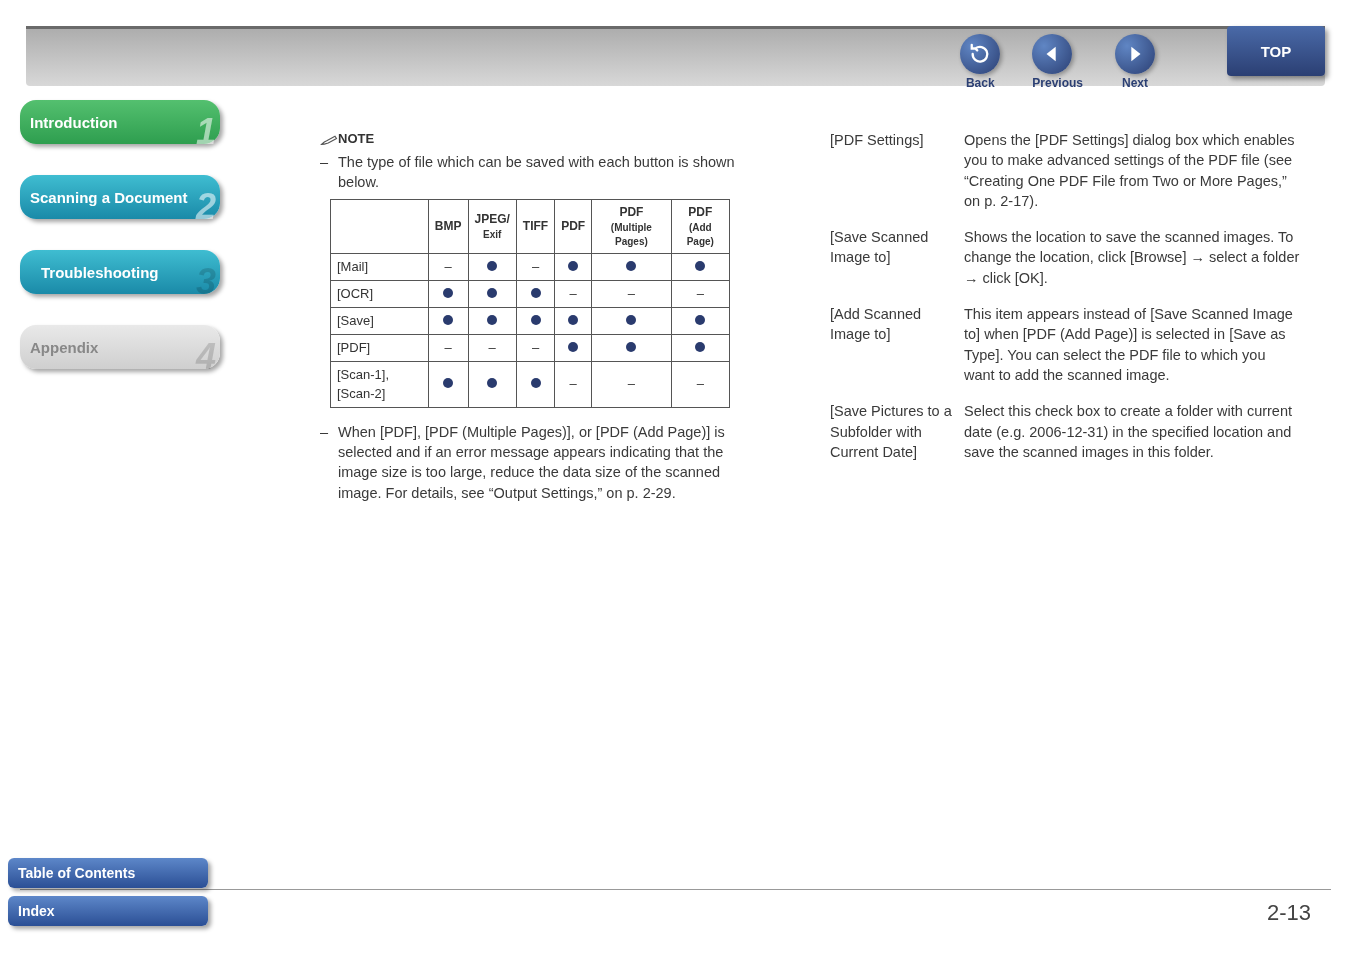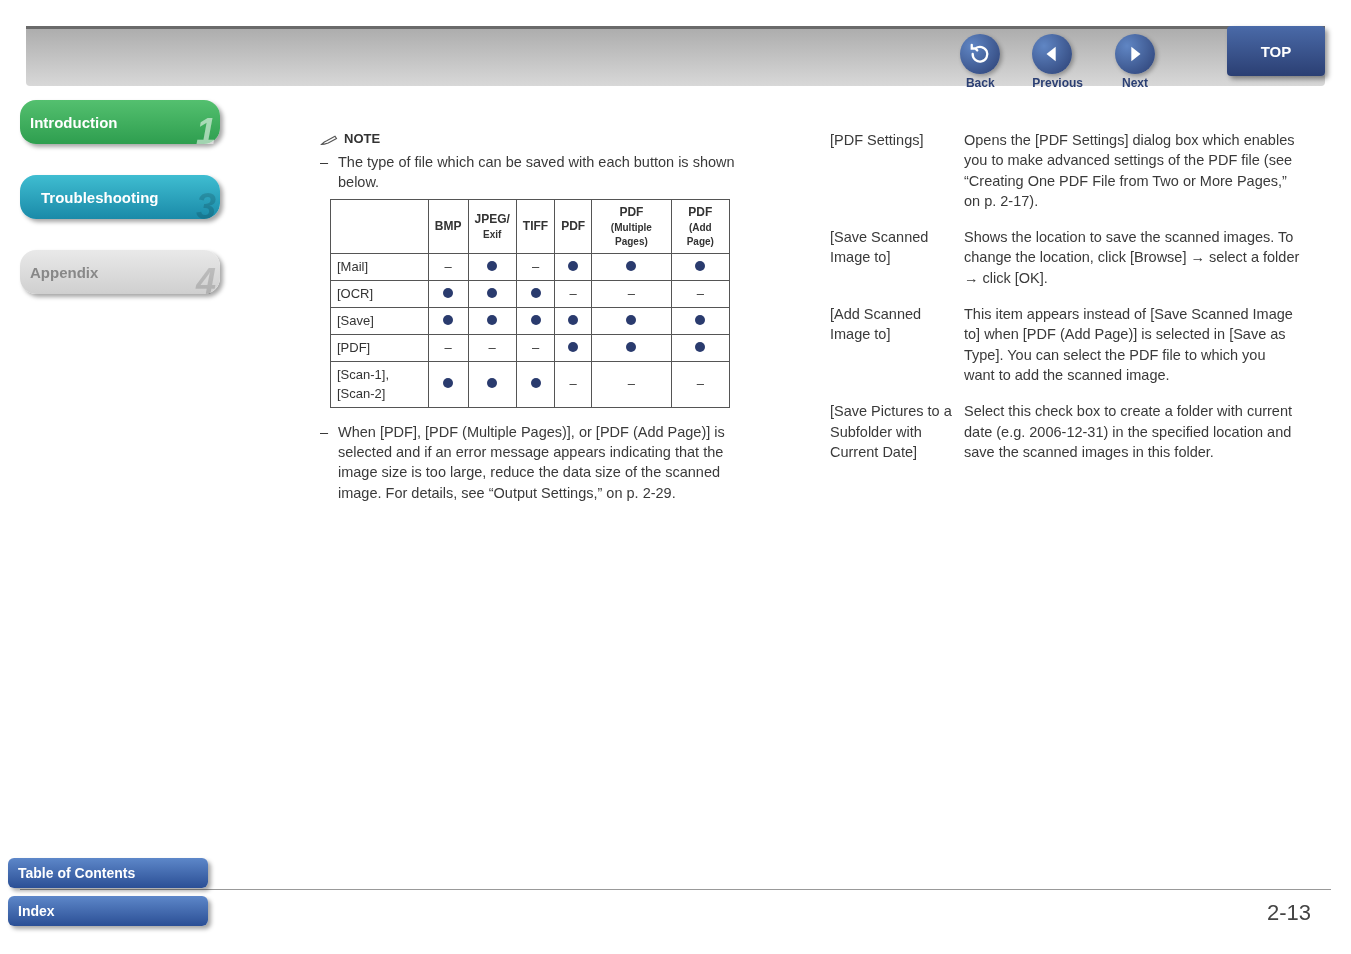--- a/index.html
+++ b/index.html
@@ -149,21 +149,20 @@
   .col {
     position: absolute;
     top: 0;
     width: 430px;
   }
   .col1 { left: 0; }
   .col2 { left: 510px; width: 470px; }
   .note-head {
     display: flex;
     align-items: center;
-    gap: 6px;
     margin-bottom: 4px;
   }
   .note-head .pen {
     width: 18px; height: 14px;
   }
   .note-head .pen svg { width:100%; height:100%; stroke:#555; stroke-width:1.5; fill:none;}
   .note-head .ntxt { font-weight: bold; font-size: 13px; color: #333; }
   .bullet {
     display: flex;
     gap: 8px;
@@ -244,20 +243,24 @@
   </div>
   <div class="top-btn">
     <span>TOP</span>
   </div>
 </div>
 
 <div class="sidebar">
   <div class="side-item colored c1">
     <span class="lbl">Introduction</span>
     <span class="side-num">1</span>
+  </div>
+  <div class="side-item colored c2">
+    <span class="lbl">Scanning a Document</span>
+    <span class="side-num">2</span>
   </div>
   <div class="side-item active">
     <span class="lbl">Troubleshooting</span>
     <span class="side-num">3</span>
   </div>
   <div class="side-item">
     <span class="lbl">Appendix</span>
     <span class="side-num">4</span>
   </div>
 </div>

